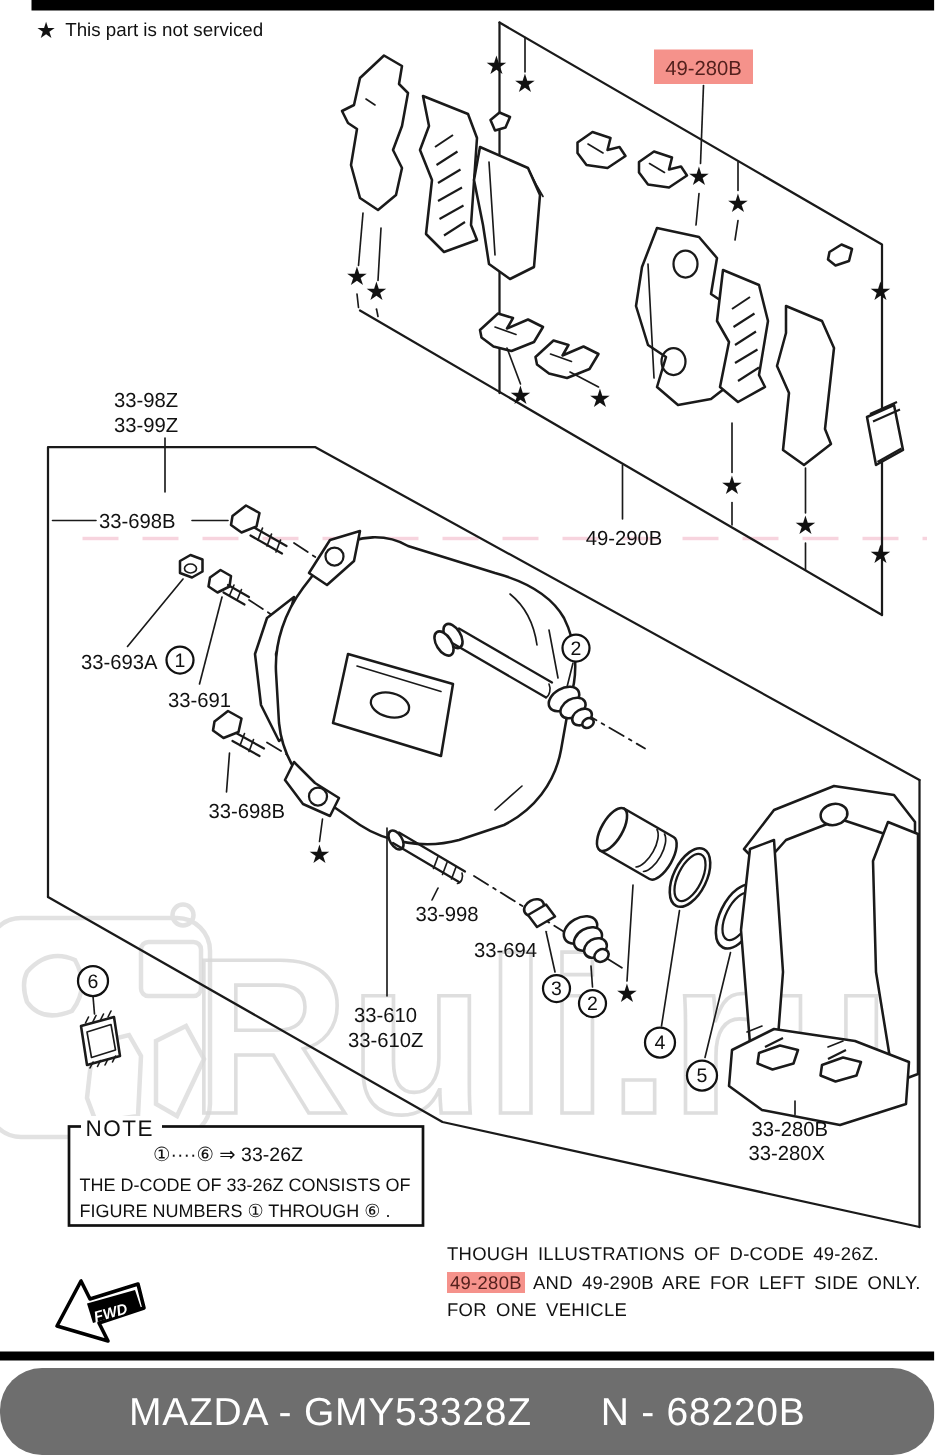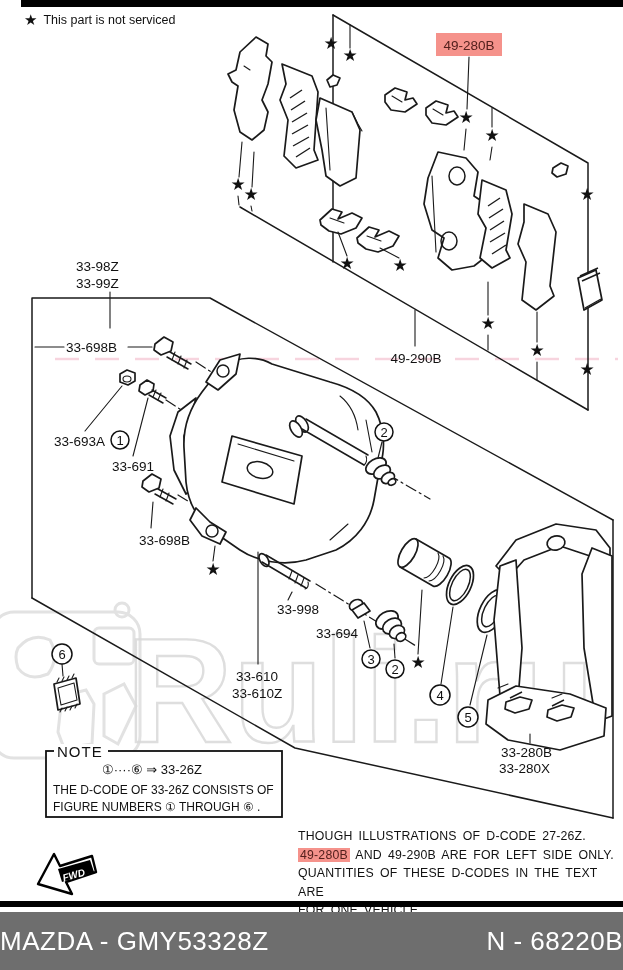--- a/index.html
+++ b/index.html
@@ -24,22 +24,22 @@
   .notetitle{font:15px "Liberation Sans",sans-serif;letter-spacing:1px;fill:#111;}
   
   #top-bar{position:absolute;left:21px;top:0;width:602px;height:7px;background:#000;}
   #not-serviced{position:absolute;left:24px;top:11px;font-size:12.5px;display:flex;align-items:center;gap:6px;}
   #not-serviced .st{font-size:15px;}
   #footnote{position:absolute;left:298px;top:827px;width:322px;font-size:12.3px;line-height:18.5px;
             word-spacing:2.5px;letter-spacing:.2px;}
   .hl-bg{background:#f5928b;color:#54201d;padding:0 2px;}
   #bottom-rule{position:absolute;left:0;top:901px;width:623px;height:6px;background:#000;}
   #footer-bar{position:absolute;left:0;top:912px;width:623px;height:58px;background:#6e6e6e;
-              display:flex;align-items:center;justify-content:space-between;gap:46px;
-              color:#fff;font-size:26px;letter-spacing:.5px;}
+              display:flex;align-items:center;justify-content:center;gap:46px;
+              color:#fff;font-size:26px;letter-spacing:.5px;border-radius:28px;}
 </style>
 </head>
 <body>
 
 <div id="page">
 
   <div id="top-bar"></div>
 
   <div id="not-serviced">
     <span class="st">★</span>
@@ -360,23 +360,22 @@
     </g>
 
     <g>
       <path d="M92,856 L60,866 L54,854 L38,884 L72,894 L66,882 L96,872 Z" fill="#fff" stroke="#000" stroke-width="2.4" stroke-linejoin="round"></path>
       <path d="M58,869 L90,860 L94,872 L62,882 Z" fill="#000"></path>
       <text x="61" y="878" transform="rotate(-16 75 870)" style="font:italic bold 10px 'Liberation Sans',sans-serif;fill:#fff">FWD</text>
     </g>
   </svg>
 
   <div id="footnote">
-    <div>THOUGH ILLUSTRATIONS OF D-CODE 27-26Z.</div>
+    <div>THOUGH ILLUSTRATIONS OF D-CODE 49-26Z.</div>
     <div><span class="hl-bg">49-280B</span><span> AND 49-290B ARE FOR LEFT SIDE ONLY.</span></div>
-    <div>QUANTITIES OF THESE D-CODES IN THE TEXT ARE</div>
     <div>FOR ONE VEHICLE</div>
   </div>
 
   <div id="bottom-rule"></div>
 
   <div id="footer-bar">
     <span>MAZDA - GMY53328Z</span>
     <span>N - 68220B</span>
   </div>
 

